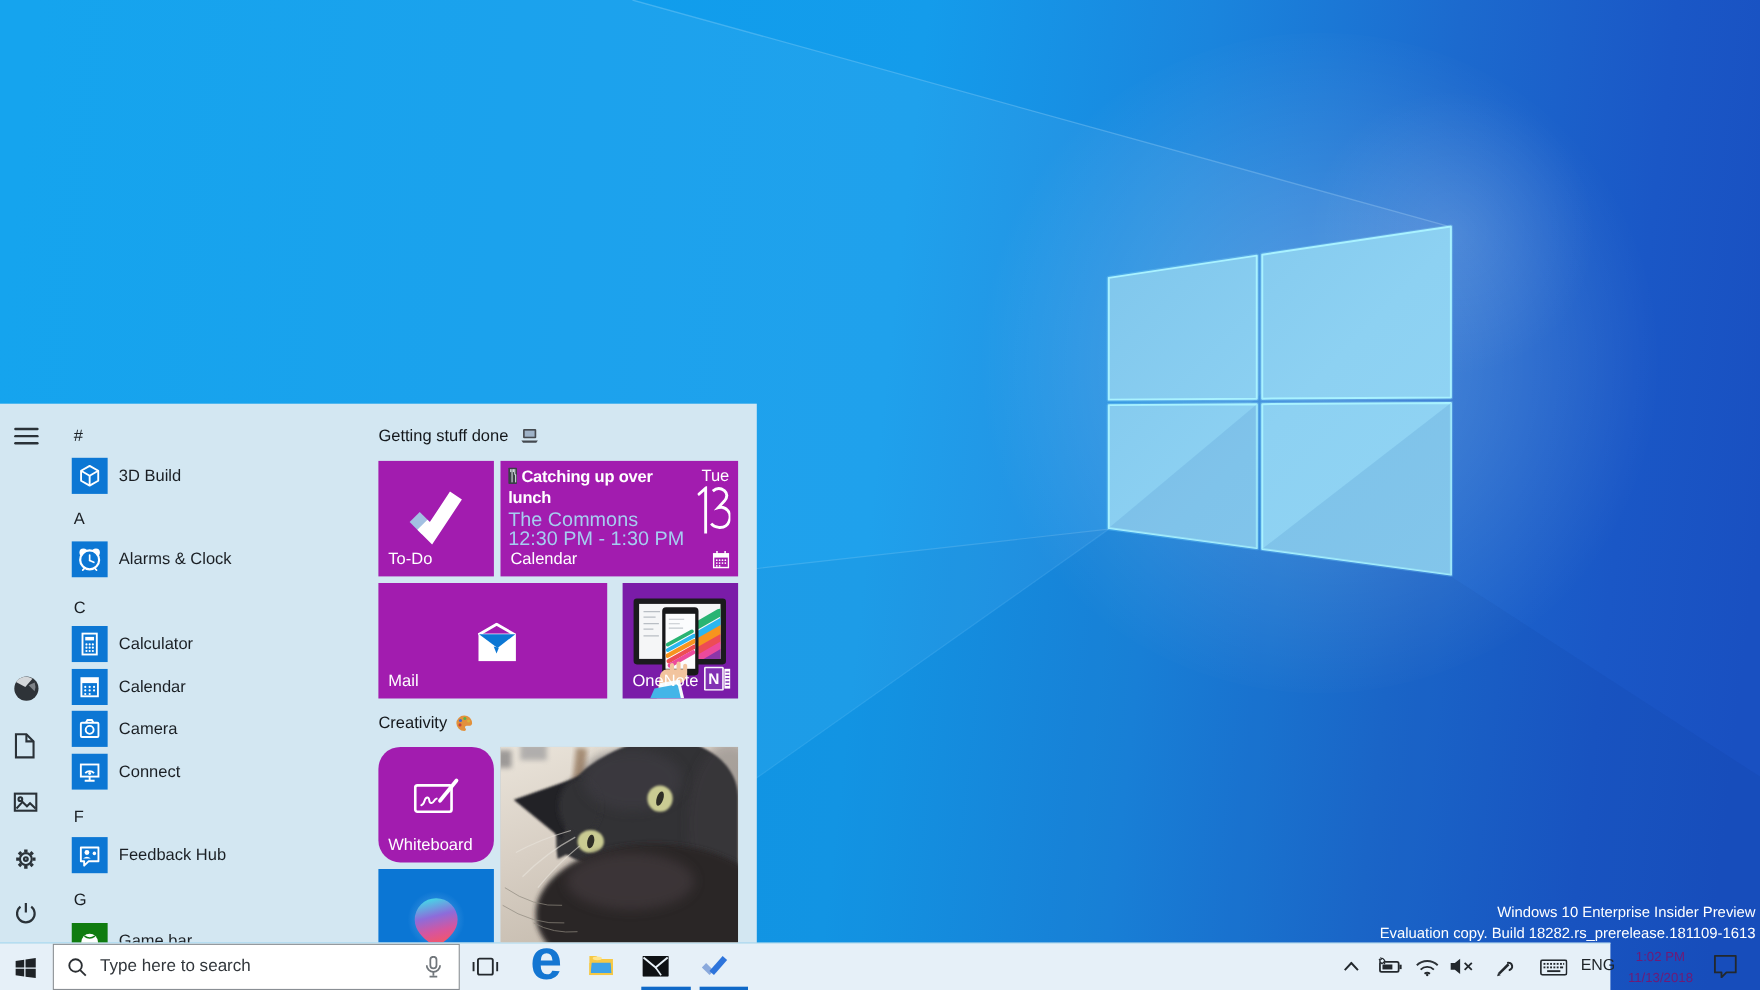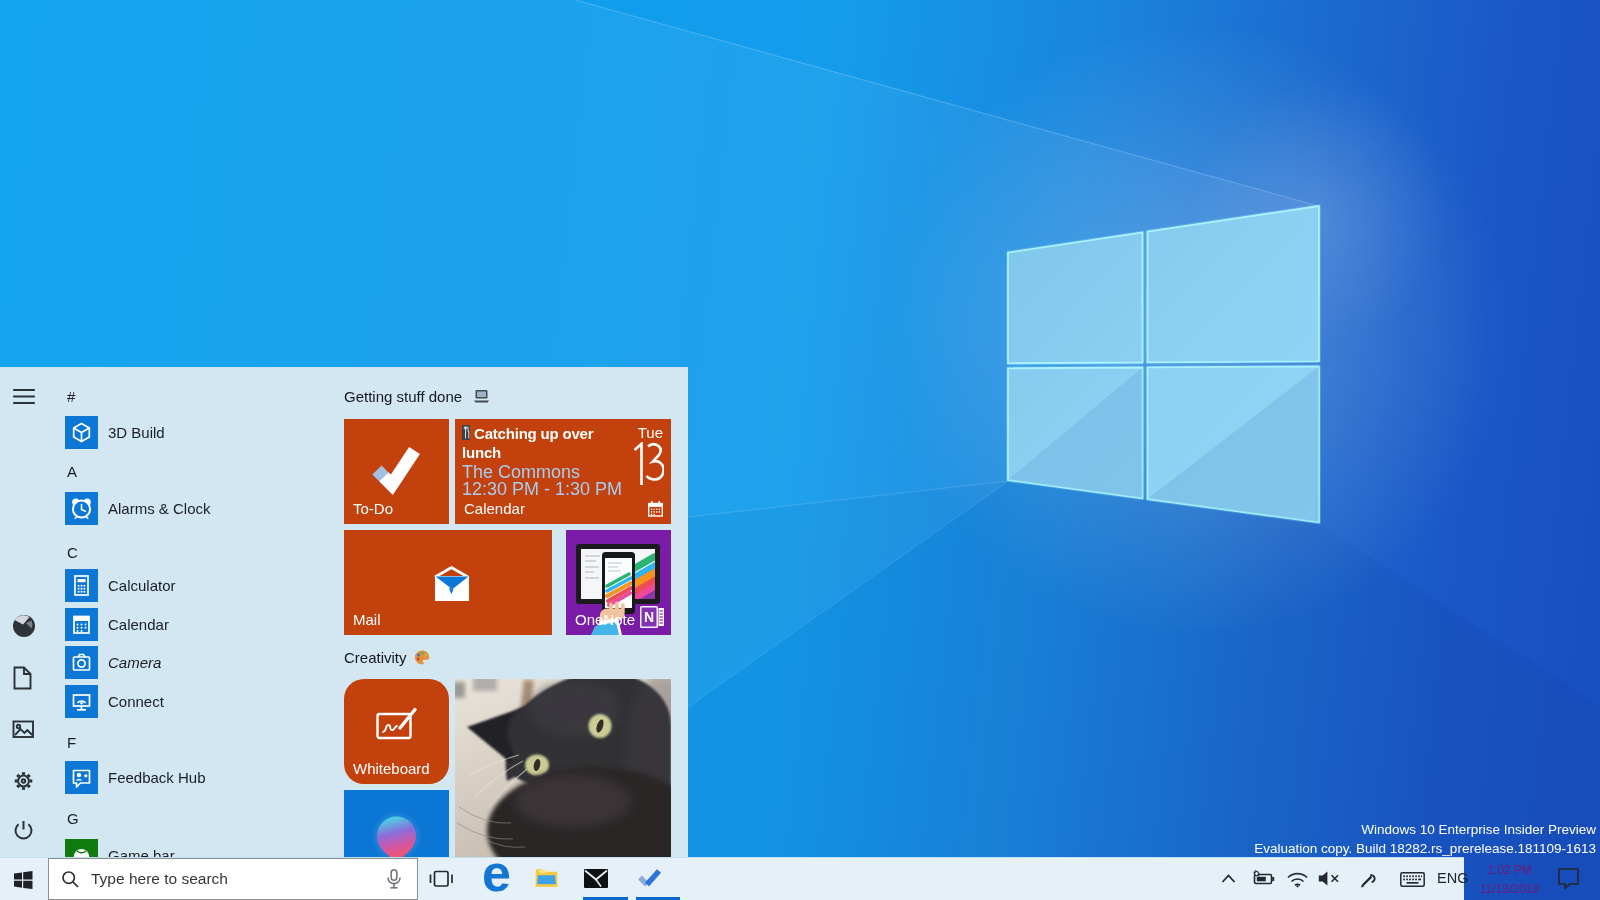--- a/index.html
+++ b/index.html
@@ -1,17 +1,17 @@
 <!DOCTYPE html>
 <html><head><meta charset="utf-8">
 <style>
 html,body{margin:0;padding:0;width:1600px;height:900px;overflow:hidden;font-family:"Liberation Sans",sans-serif;}
 #stage{position:absolute;inset:0;width:1600px;height:900px;}
 .abs{position:absolute;}
-.tile{position:absolute;background:#c2410c;color:#fff;overflow:hidden;}
+.tile{position:absolute;background:#a21caf;color:#fff;overflow:hidden;}
 .tlabel{position:absolute;left:9px;bottom:7px;font-size:15px;color:#fff;}
 .ar{position:absolute;left:65px;height:33px;display:flex;align-items:center;}
 .ar span{margin-left:10px;font-size:15px;color:#1a1f24;white-space:nowrap;}
 .hd{position:absolute;left:67px;font-size:15px;color:#1a1f24;}
 </style></head>
 <body>
 <div id="stage">
 <svg class="abs" style="left:0;top:0" width="1600" height="900" viewBox="0 0 1600 900">
 <defs>
 <linearGradient id="bg" gradientUnits="userSpaceOnUse" x1="0" y1="300" x2="1600" y2="480">
@@ -160,21 +160,21 @@
             <circle cx="20.5" cy="16.5" r="1"></circle>
             <circle cx="12.5" cy="19.7" r="1"></circle>
             <circle cx="16.5" cy="19.7" r="1"></circle>
             <circle cx="20.5" cy="19.7" r="1"></circle>
             <circle cx="12.5" cy="22.9" r="1"></circle>
             <circle cx="16.5" cy="22.9" r="1"></circle>
           </g>
         </svg>
         <span>Calendar</span>
       </div>
-<div class="ar" style="top:279px;font-style:italic;">
+<div class="ar" style="top:279px;">
         <svg width="33" height="33" viewBox="0 0 33 33">
           <rect width="33" height="33" fill="#0c77d4"></rect>
           <g fill="none" stroke="#fff" stroke-width="1.7">
             <path d="M13,11 l1.5,-2.5 h4 l1.5,2.5"></path>
             <rect x="8.5" y="11" width="16" height="13" rx="1"></rect>
             <circle cx="16.5" cy="17.5" r="3.6"></circle>
           </g>
         </svg>
         <span>Camera</span>
       </div>

